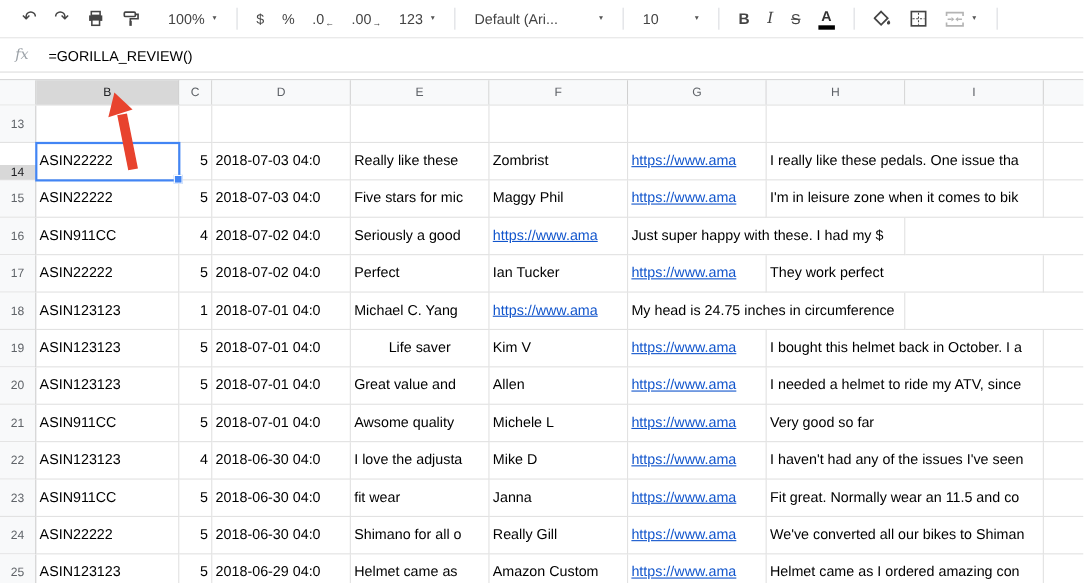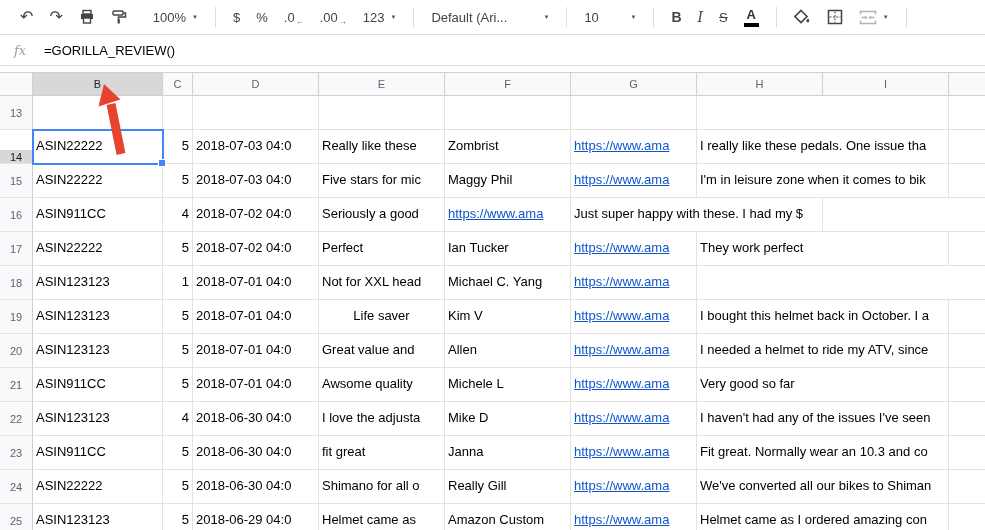--- a/index.html
+++ b/index.html
@@ -227,23 +227,23 @@
           <div class="dcell" style="width: 126px;">Ian Tucker</div>
           <div class="dcell link" style="width: 126px;">https://www.ama</div>
           <div class="dcell" style="width: 252px;">They work perfect</div>
           <div class="dcell rest"></div>
         </div>
         <div class="grow">
           <div class="gcell">18</div>
           <div class="dcell" style="width: 130px;">ASIN123123</div>
           <div class="dcell num" style="width: 30px;">1</div>
           <div class="dcell" style="width: 126px;">2018-07-01 04:0</div>
-          <div class="dcell" style="width: 126px;">Not for XXL head</div>
           <div class="dcell" style="width: 126px;">Michael C. Yang</div>
           <div class="dcell link" style="width: 126px;">https://www.ama</div>
+          <div class="dcell" style="width: 252px;">My head is 24.75 inches in circumference</div>
           <div class="dcell rest"></div>
         </div>
         <div class="grow">
           <div class="gcell">19</div>
           <div class="dcell" style="width: 130px;">ASIN123123</div>
           <div class="dcell num" style="width: 30px;">5</div>
           <div class="dcell" style="width: 126px;">2018-07-01 04:0</div>
           <div class="dcell" style="width: 126px; text-align: center;">Life saver</div>
           <div class="dcell" style="width: 126px;">Kim V</div>
           <div class="dcell link" style="width: 126px;">https://www.ama</div>
@@ -281,24 +281,24 @@
           <div class="dcell" style="width: 126px;">Mike D</div>
           <div class="dcell link" style="width: 126px;">https://www.ama</div>
           <div class="dcell" style="width: 252px;">I haven't had any of the issues I've seen</div>
           <div class="dcell rest"></div>
         </div>
         <div class="grow">
           <div class="gcell">23</div>
           <div class="dcell" style="width: 130px;">ASIN911CC</div>
           <div class="dcell num" style="width: 30px;">5</div>
           <div class="dcell" style="width: 126px;">2018-06-30 04:0</div>
-          <div class="dcell" style="width: 126px;">fit great</div>
+          <div class="dcell" style="width: 126px;">fit wear</div>
           <div class="dcell" style="width: 126px;">Janna</div>
           <div class="dcell link" style="width: 126px;">https://www.ama</div>
-          <div class="dcell" style="width: 252px;">Fit great. Normally wear an 10.3 and co</div>
+          <div class="dcell" style="width: 252px;">Fit great. Normally wear an 11.5 and co</div>
           <div class="dcell rest"></div>
         </div>
         <div class="grow">
           <div class="gcell">24</div>
           <div class="dcell" style="width: 130px;">ASIN22222</div>
           <div class="dcell num" style="width: 30px;">5</div>
           <div class="dcell" style="width: 126px;">2018-06-30 04:0</div>
           <div class="dcell" style="width: 126px;">Shimano for all o</div>
           <div class="dcell" style="width: 126px;">Really Gill</div>
           <div class="dcell link" style="width: 126px;">https://www.ama</div>

